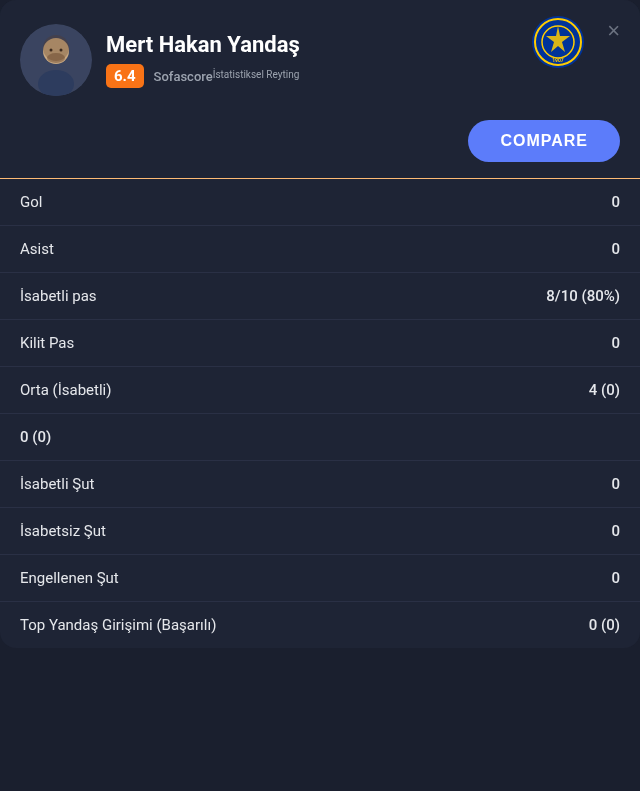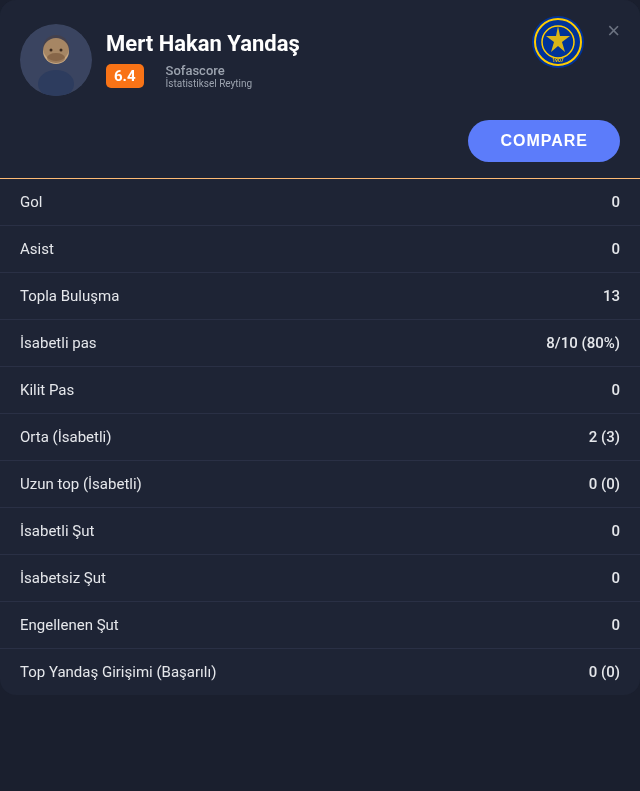--- a/index.html
+++ b/index.html
@@ -70,35 +70,35 @@
       font-size: 22px;
       font-weight: 700;
       color: #ffffff;
       line-height: 1.2;
       margin-bottom: 6px;
     }
 
     .rating-row {
       display: flex;
       align-items: center;
-      gap: 22px;
+      gap: 10px;
     }
 
     .rating-badge {
       background: #f97316;
       color: #ffffff;
       font-size: 15px;
       font-weight: 700;
       padding: 3px 8px;
       border-radius: 5px;
     }
 
     .rating-label {
       display: flex;
-      flex-direction: column;
+      flex-direction: row;
     }
 
     .rating-label-main {
       font-size: 13px;
       color: #9ca3af;
       font-weight: 500;
     }
 
     .rating-label-sub {
       font-size: 10px;
@@ -225,37 +225,32 @@
   <div class="stats-list" id="stats-container">
   <div class="stat-row">
         <span class="stat-label">Gol</span>
         <span class="stat-value">0</span>
       </div>
       <div class="stat-row">
         <span class="stat-label">Asist</span>
         <span class="stat-value">0</span>
       </div>
       <div class="stat-row">
-        <span class="stat-label">Topla Buluşma</span>
-        <span class="stat-value">13</span>
-      </div>
-      <div class="stat-row">
         <span class="stat-label">İsabetli pas</span>
         <span class="stat-value">8/10 (80%)</span>
       </div>
       <div class="stat-row">
         <span class="stat-label">Kilit Pas</span>
         <span class="stat-value">0</span>
       </div>
       <div class="stat-row">
         <span class="stat-label">Orta (İsabetli)</span>
-        <span class="stat-value">2 (3)</span>
-      </div>
-      <div class="stat-row">
-        <span class="stat-label">Uzun top (İsabetli)</span>
+        <span class="stat-value">4 (0)</span>
+      </div>
+      <div class="stat-row">
         <span class="stat-value">0 (0)</span>
       </div>
       <div class="stat-row">
         <span class="stat-label">İsabetli Şut</span>
         <span class="stat-value">0</span>
       </div>
       <div class="stat-row">
         <span class="stat-label">İsabetsiz Şut</span>
         <span class="stat-value">0</span>
       </div>

